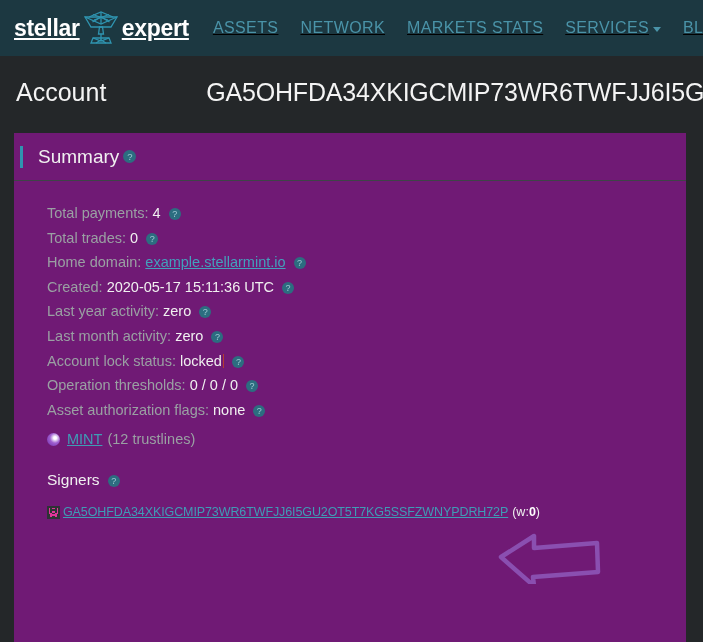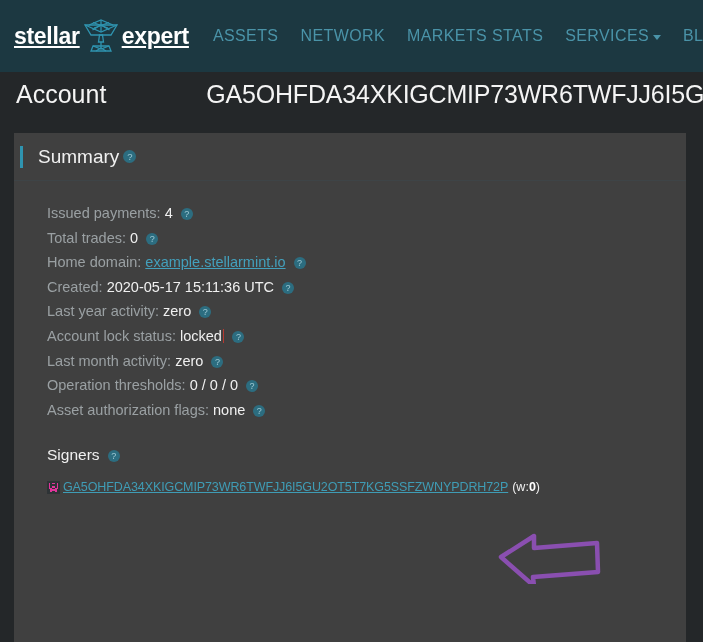--- a/index.html
+++ b/index.html
@@ -10,26 +10,27 @@
     width: 703px;
     height: 642px;
     background: #242729;
     font-family: "Liberation Sans", sans-serif;
     overflow: hidden;
     position: relative;
   }
 
   
   .navbar {
-    height: 72px;
+    height: 56px;
     background: #1c3841;
     display: flex;
     align-items: center;
     padding: 0 0 0 14px;
     box-sizing: border-box;
+    text-decoration: underline;
   }
   .brand {
     display: flex;
     align-items: center;
     font-size: 23px;
     font-weight: bold;
     color: #ffffff;
     letter-spacing: -0.3px;
     user-select: none;
   }
@@ -59,21 +60,21 @@
     width: 0; height: 0;
     border-left: 4px solid transparent;
     border-right: 4px solid transparent;
     border-top: 5px solid #4a93a8;
     display: inline-block;
     margin-top: 2px;
   }
 
   
   .page-title-wrap {
-    padding: 8px 0 18px 16px;
+    padding: 22px 0 18px 16px;
     display: flex;
     align-items: center;
     white-space: nowrap;
     overflow: hidden;
     gap: 27px;
   }
   .page-title-label {
     color: #f4f4f4;
     font-size: 25px;
     font-weight: normal;
@@ -87,21 +88,21 @@
     letter-spacing: -0.2px;
   }
 
   
   .panel {
     position: absolute;
     left: 14px;
     top: 133px;
     width: 672px;
     bottom: 0;
-    background: #404040;
+    background: #701a75;
     box-sizing: border-box;
   }
   .panel-header {
     height: 48px;
     display: flex;
     align-items: center;
     padding-left: 6px;
     border-bottom: 1px solid #3e4447;
     box-sizing: border-box;
   }
@@ -297,21 +298,21 @@
 
   <div class="panel-header">
     <div class="accent-bar"></div>
     <span class="panel-title">Summary</span>
     <span class="help-icon big">?</span>
   </div>
 
   <div class="panel-body">
 
     <div class="info-row">
-      <span>Issued payments:</span>
+      <span>Total payments:</span>
       <span class="info-value">4</span>
       <span class="help-icon">?</span>
     </div>
 
     <div class="info-row">
       <span>Total trades:</span>
       <span class="info-value">0</span>
       <span class="help-icon">?</span>
     </div>
 
@@ -328,44 +329,49 @@
     </div>
 
 
     <div class="info-row">
       <span>Last year activity:</span>
       <span class="info-value">zero</span>
       <span class="help-icon">?</span>
     </div>
 
     <div class="info-row">
+      <span>Last month activity:</span>
+      <span class="info-value">zero</span>
+      <span class="help-icon">?</span>
+    </div>
+
+    <div class="info-row">
       <span>Account lock status:</span>
       <span class="info-value">locked</span><i class="caret-red"></i>
       <span class="help-icon">?</span>
     </div>
 
     <div class="info-row">
-      <span>Last month activity:</span>
-      <span class="info-value">zero</span>
-      <span class="help-icon">?</span>
-    </div>
-
-    <div class="info-row">
       <span>Operation thresholds:</span>
       <span class="info-value">0 / 0 / 0</span>
       <span class="help-icon">?</span>
     </div>
 
     <div class="info-row">
       <span>Asset authorization flags:</span>
       <span class="info-value">none</span>
       <span class="help-icon">?</span>
     </div>
 
 
+    <div class="asset-row">
+      <span class="asset-icon"></span>
+      <a class="asset-code" href="#">MINT</a>
+      <span>(12 trustlines)</span>
+    </div>
 
     <div class="section-title signers">
       <span>Signers</span>
       <span class="help-icon">?</span>
     </div>
 
     <div class="signer-row">
       <svg class="identicon-signer" width="13" height="13" viewBox="0 0 8 8" shape-rendering="crispEdges">
         <rect width="8" height="8" fill="#2e3336"></rect>
         <g fill="#e0359b">

